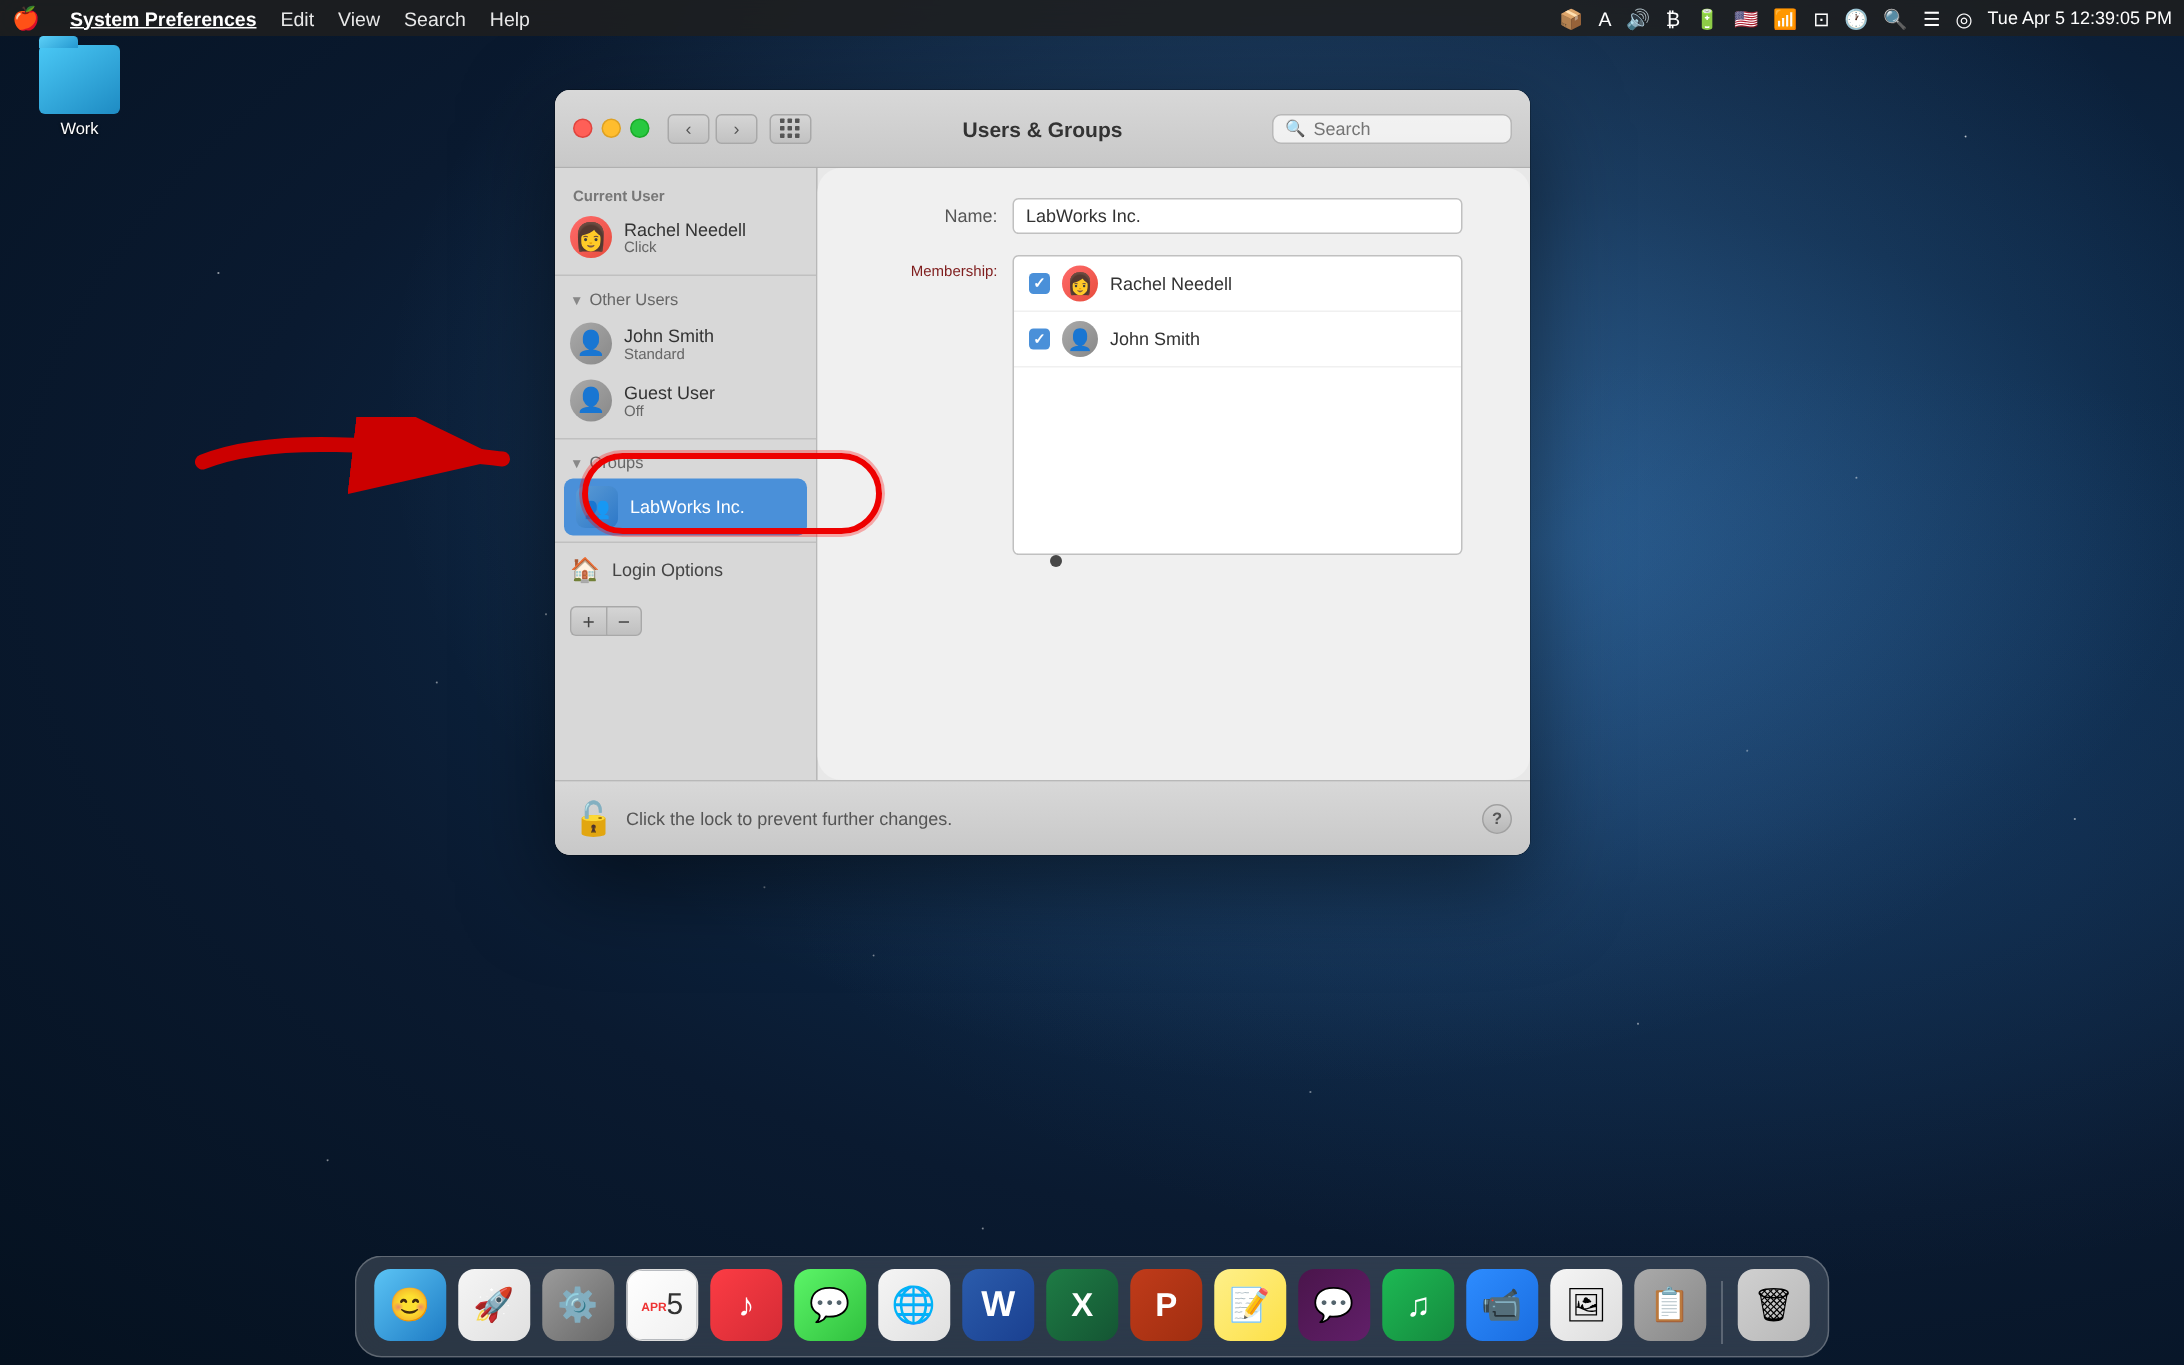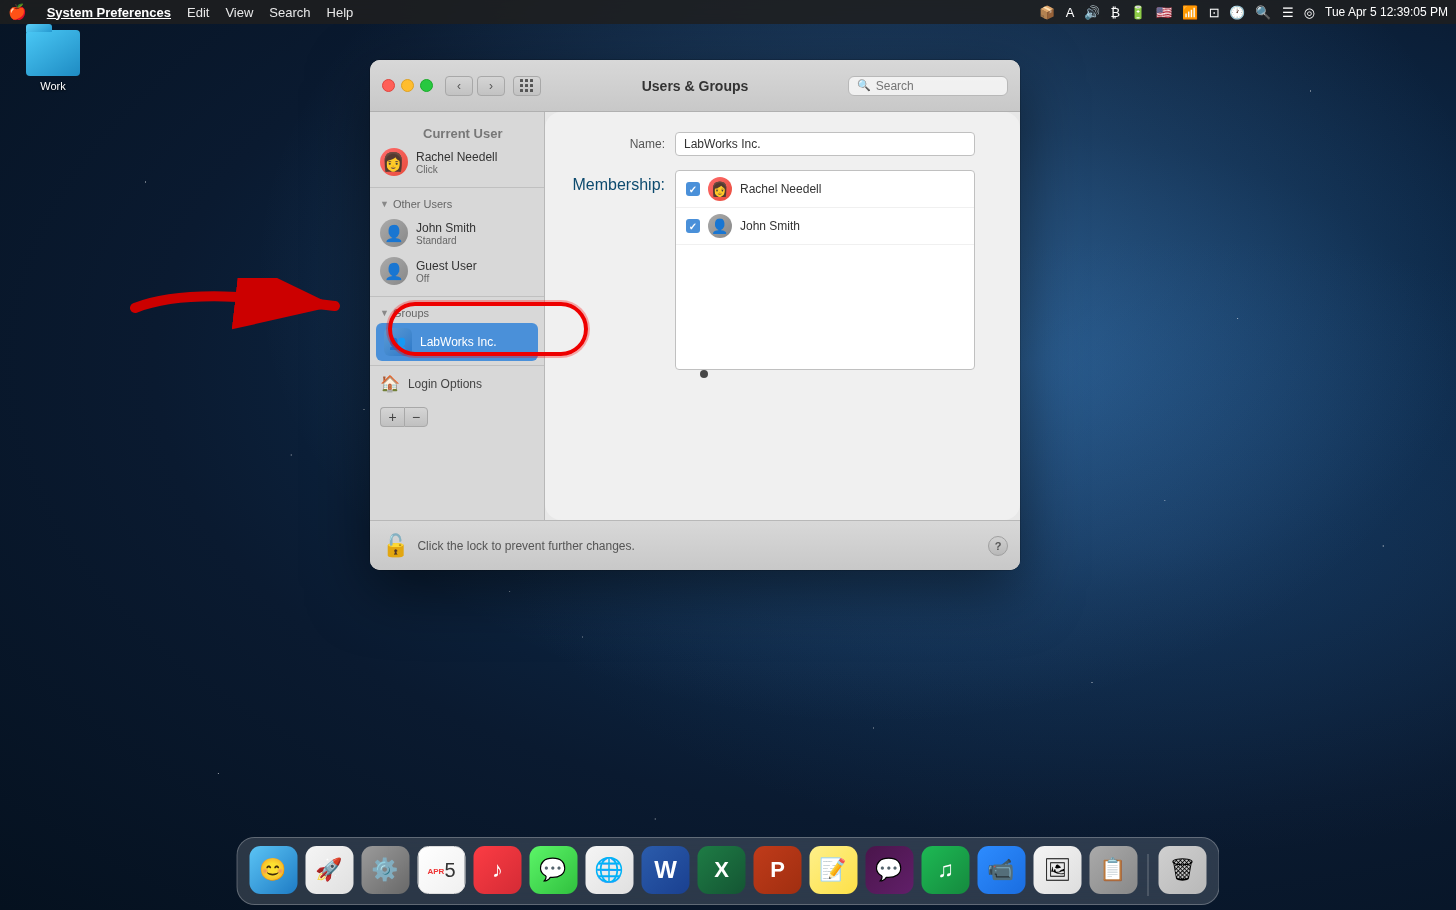--- a/index.html
+++ b/index.html
@@ -258,26 +258,25 @@
     .sidebar {
       width: 175px;
       background: #d8d8d8;
       border-right: 1px solid #b8b8b8;
       padding: 10px 0;
       overflow-y: auto;
       flex-shrink: 0;
     }
 
     .sidebar-section-label {
-      font-size: 13px;
+      font-size: 10px;
       font-weight: 600;
       color: #777;
       padding: 4px 12px 2px;
       text-transform: none;
-      margin-left: 41px;
     }
 
     .sidebar-item {
       display: flex;
       align-items: center;
       padding: 5px 10px;
       gap: 8px;
       cursor: pointer;
       font-size: 12px;
       color: #333;
@@ -383,22 +382,22 @@
       font-size: 12px;
       color: #333;
       max-width: 300px;
     }
 
     .membership-section {
       display: flex;
       align-items: flex-start;
     }
     .membership-label {
-      font-size: 16px;
-      color: #0c4a6e;
+      font-size: 10px;
+      color: #7f1d1d;
       text-align: right;
       width: 100px;
       margin-right: 10px;
       padding-top: 6px;
     }
     .membership-table {
       flex: 1;
       background: white;
       border: 1px solid #c0c0c0;
       border-radius: 4px;

